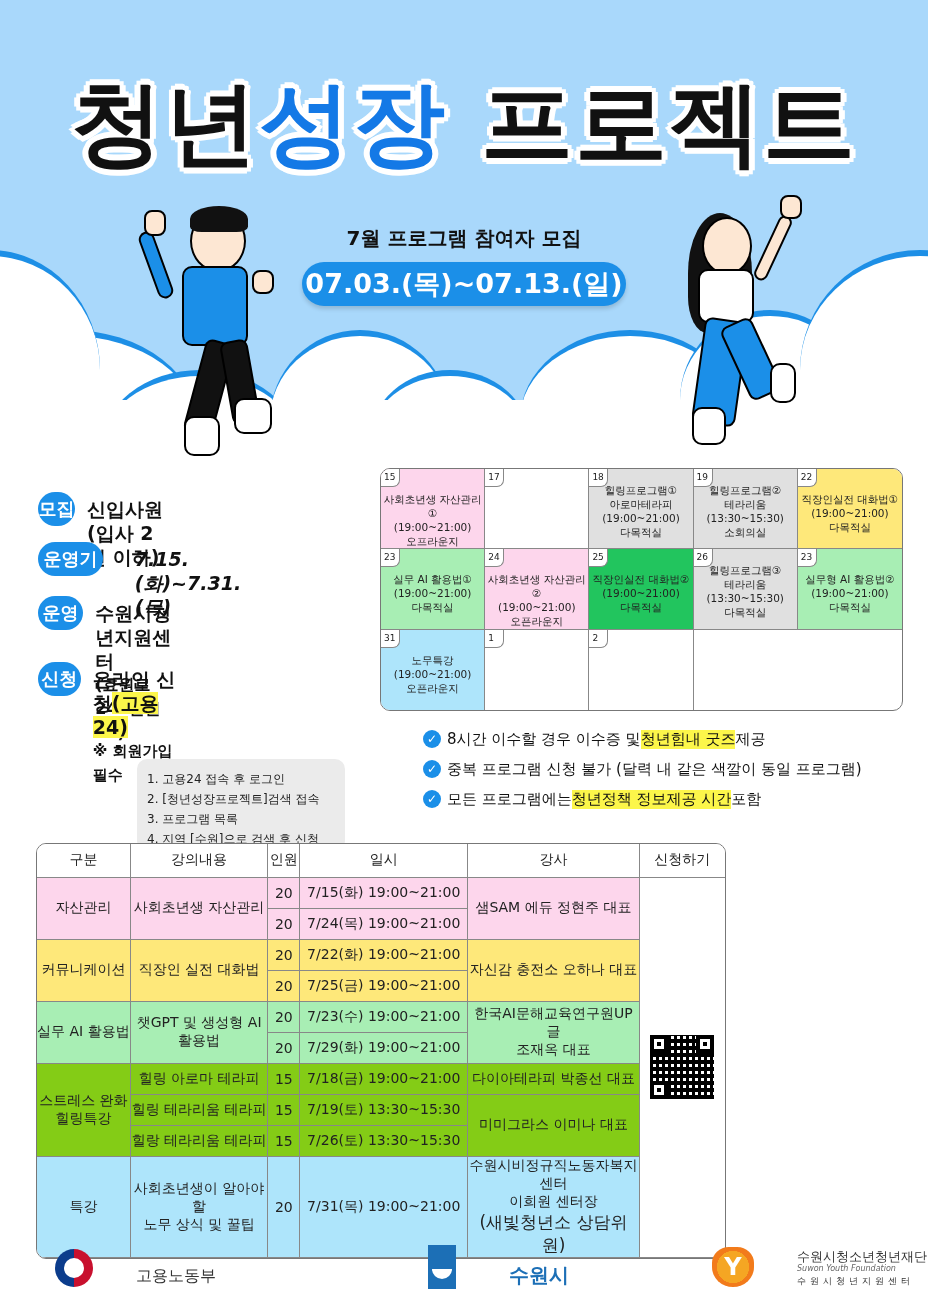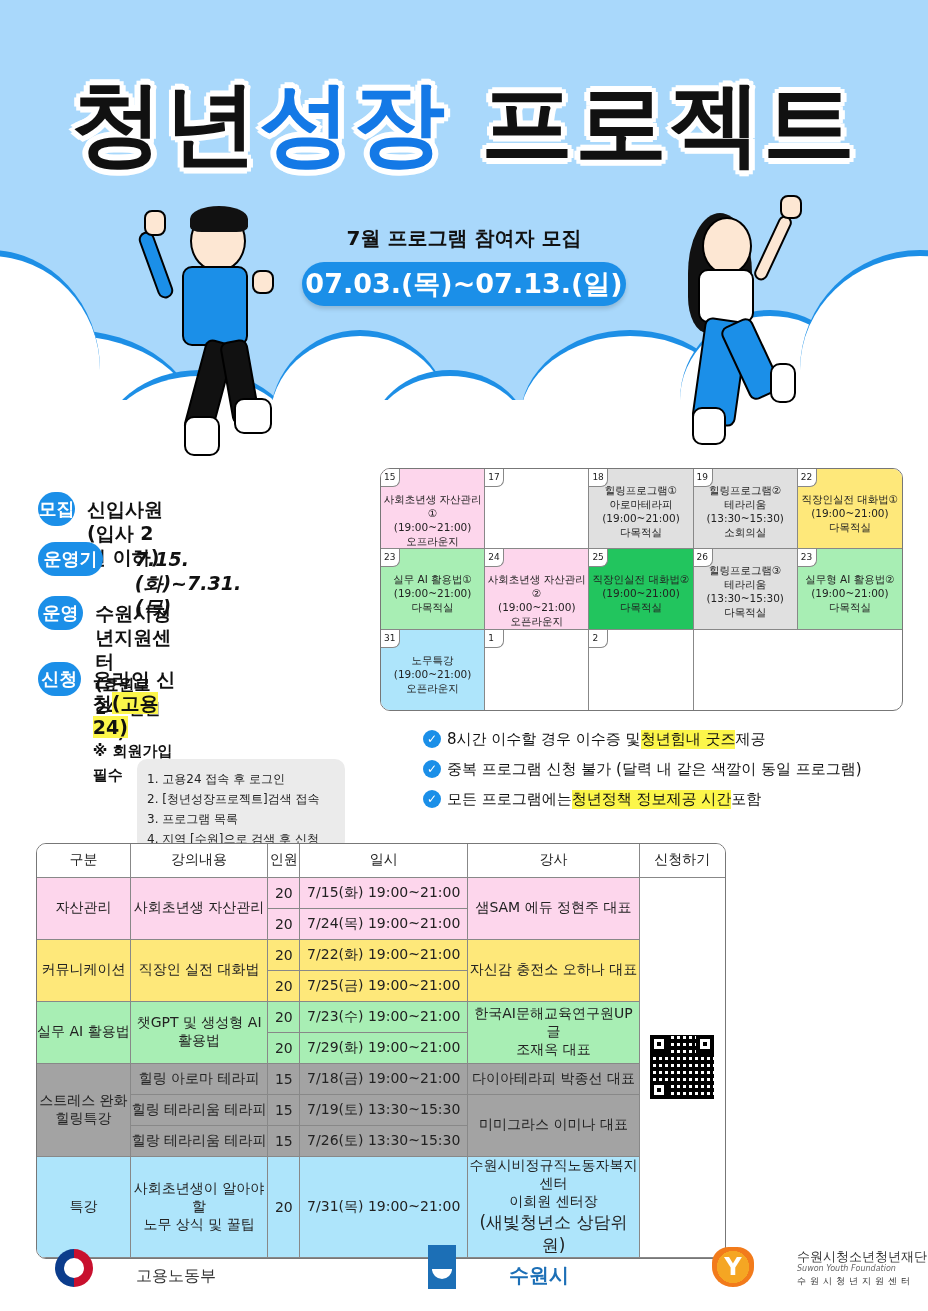--- a/index.html
+++ b/index.html
@@ -50,21 +50,21 @@
   table { border-collapse: collapse; width: 100%; font-size: 14px; }
   th, td { border: 1px solid #888; text-align: center; vertical-align: middle; color: #222; font-weight: 400; }
   th { height: 33px; background: #fff; font-size: 14px; }
   td { height: 31px; }
   tr:first-child th { border-top: none; }
   th:first-child, td.first { border-left: none; }
   th:last-child, td.last { border-right: none; }
   .pink td { background: #fdd6ec; }
   .yel td { background: #fee87a; }
   .grn td { background: #a8eeb4; }
-  .gry td { background: #a3a3a3; }
+  .gry td { background: #84cc16; }
   .cyn td { background: #aee5fb; }
   td.qr { background: #fff !important; }
   .small { font-size: 17px; }
 
   .qrbox { width: 64px; height: 64px; margin: 0 auto; background:
     repeating-linear-gradient(90deg, #000 0 3px, #fff 3px 6px),
     repeating-linear-gradient(0deg, #000 0 4px, #fff 4px 7px); background-blend-mode: multiply; position: relative; }
   .qrfinder { position: absolute; width: 18px; height: 18px; border: 4px solid #000; background: #fff; }
   .qrfinder::after { content: ""; position: absolute; left: 3px; top: 3px; width: 4px; height: 4px; background: #000; }
 

